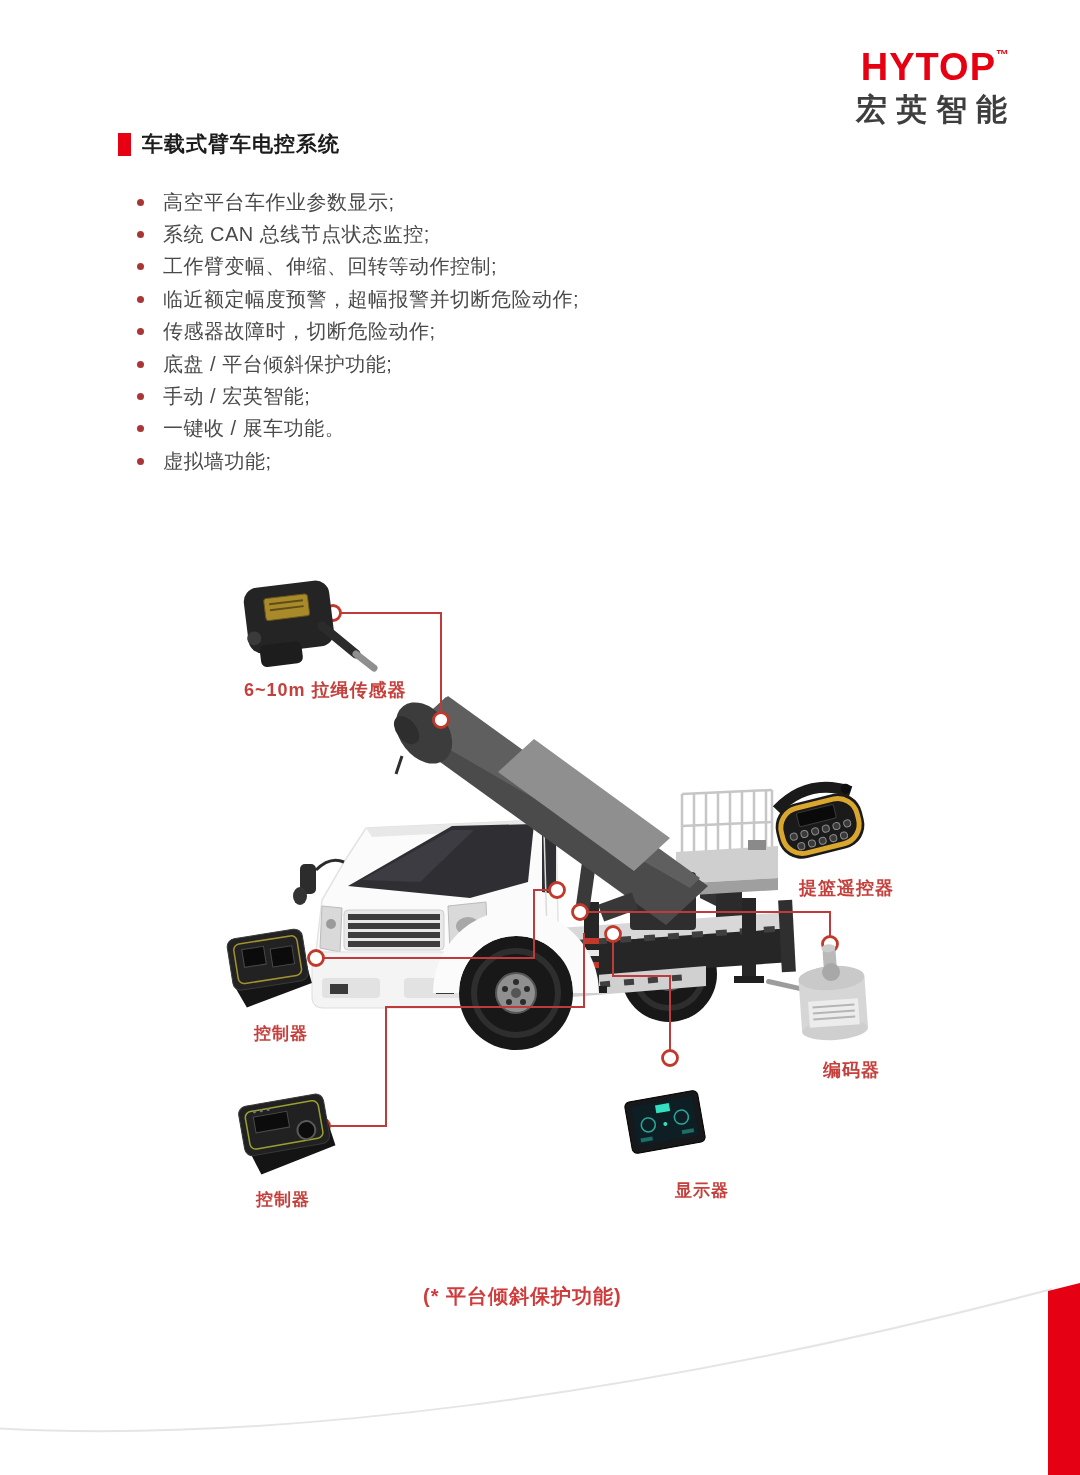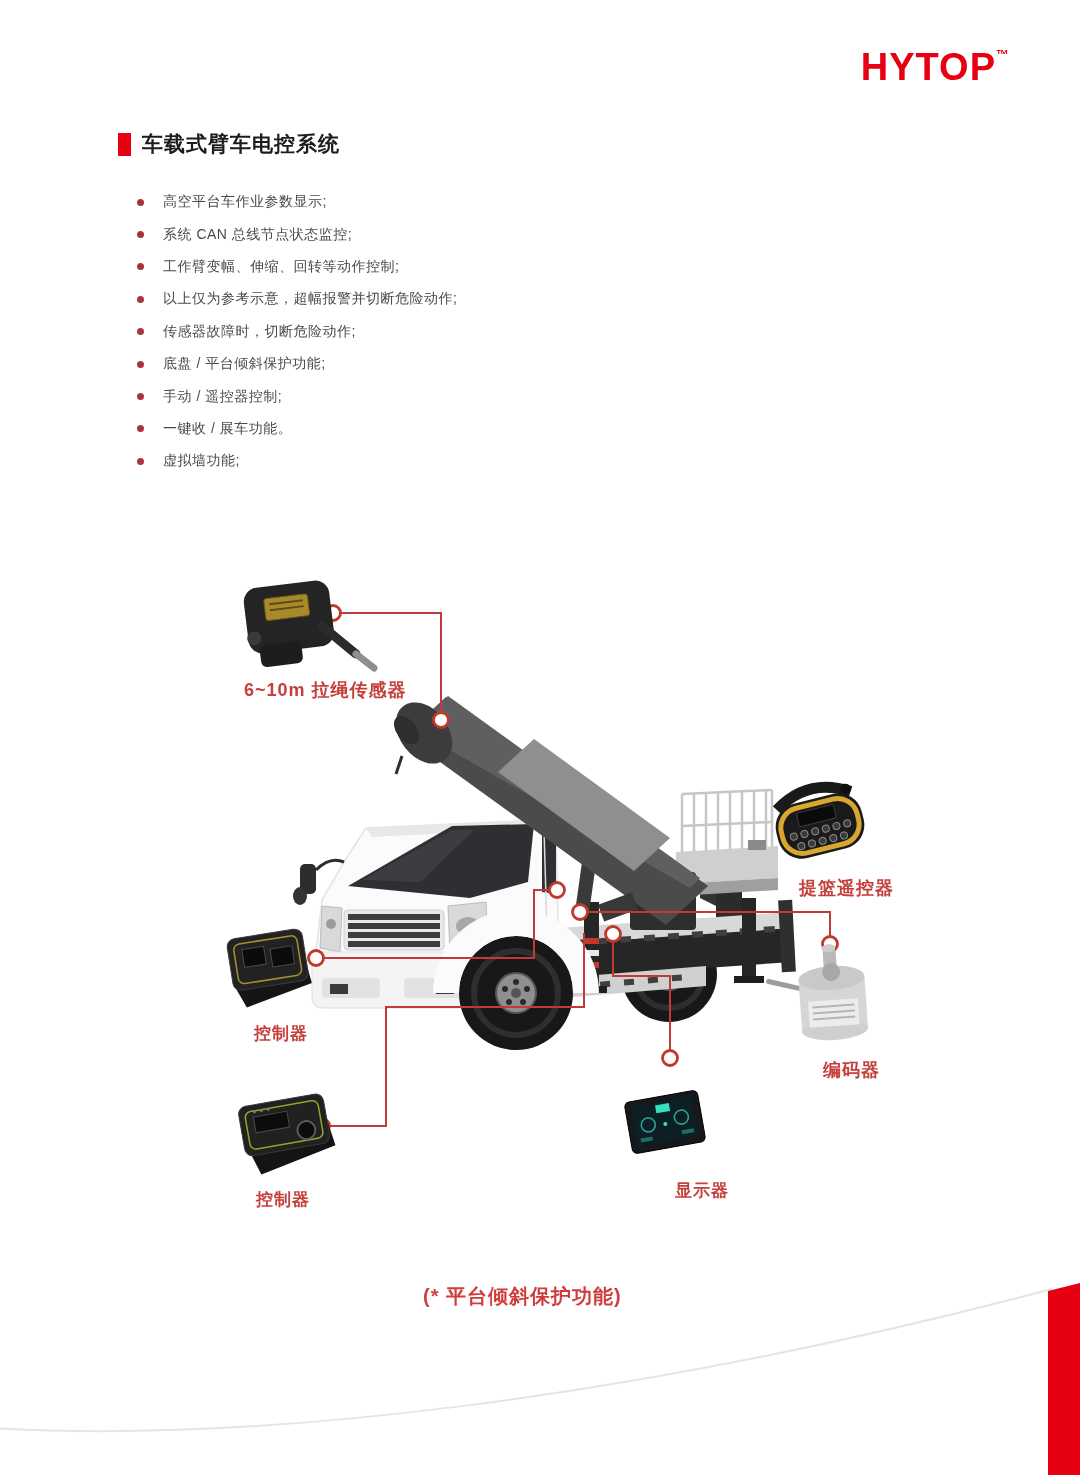--- a/index.html
+++ b/index.html
@@ -17,40 +17,41 @@
   .logo-en sup { font-size:13px; font-weight:700; vertical-align:top; color:#e60012; }
   .logo-cn { font-size:31px; font-weight:700; color:#3e3e3e; letter-spacing:9px; margin-top:3px; margin-right:-6px; }
   
   .section-title { position:absolute; left:118px; top:130px; display:flex; align-items:center; }
   .title-marker { width:13px; height:23px; background:#e60012; margin-right:11px; flex:0 0 auto; }
   .title-text { font-size:21px; font-weight:700; color:#1c1c1c; letter-spacing:1px; }
   
   .features { position:absolute; left:137px; top:186px; list-style:none; }
   .features li { display:flex; align-items:center; height:32.4px; }
   .bullet-dot { width:7px; height:7px; border-radius:50%; background:#a93636; margin-right:19px; flex:0 0 auto; }
-  .feature-text { font-size:14px; color:#4a4a4a; letter-spacing:0.5px; }
+  .feature-text { font-size:20px; color:#4a4a4a; letter-spacing:0.5px; }
   
   .diagram-svg { position:absolute; left:0; top:0; width:1080px; height:1475px; }
   .dev-label { position:absolute; font-size:18px; font-weight:700; color:#c5403c; letter-spacing:1px; white-space:nowrap;margin-left:24px; }
   .lbl-rope      { left:220px; top:678px; }
   .lbl-remote    { left:775px; top:876px; }
   .lbl-encoder   { left:799px; top:1058px;text-align:right; }
   .lbl-ctrl-top  { left:230px; top:1022px; font-size:17px; }
   .lbl-ctrl-bot  { left:232px; top:1188px; font-size:17px; }
   .lbl-display   { left:651px; top:1179px; font-size:17px; }
   
   .footer-note { position:absolute; left:423px; top:1283px; font-size:20px; font-weight:700; color:#d03c3c; letter-spacing:1px; }
 </style>
 </head>
 <body>
 
 <div class="page">
 
   <div class="logo">
     <div class="logo-en"><span>HYTOP</span><sup>™</sup></div>
+    <div class="logo-cn">宏英智能</div>
   </div>
 
   <div class="section-title">
     <span class="title-marker"></span>
     <span class="title-text">车载式臂车电控系统</span>
   </div>
 
   <ul class="features">
     <li>
         <span class="bullet-dot"></span>
@@ -59,33 +60,33 @@
     <li>
         <span class="bullet-dot"></span>
         <span class="feature-text">系统 CAN 总线节点状态监控;</span>
       </li>
     <li>
         <span class="bullet-dot"></span>
         <span class="feature-text">工作臂变幅、伸缩、回转等动作控制;</span>
       </li>
     <li>
         <span class="bullet-dot"></span>
-        <span class="feature-text">以上仅为参考示意，超幅报警并切断危险动作;</span>
+        <span class="feature-text">临近额定幅度预警，超幅报警并切断危险动作;</span>
       </li>
     <li>
         <span class="bullet-dot"></span>
         <span class="feature-text">传感器故障时，切断危险动作;</span>
       </li>
     <li>
         <span class="bullet-dot"></span>
         <span class="feature-text">底盘 / 平台倾斜保护功能;</span>
       </li>
     <li>
         <span class="bullet-dot"></span>
-        <span class="feature-text">手动 / 遥控器控制;</span>
+        <span class="feature-text">手动 / 宏英智能;</span>
       </li>
     <li>
         <span class="bullet-dot"></span>
         <span class="feature-text">一键收 / 展车功能。</span>
       </li>
     <li>
         <span class="bullet-dot"></span>
         <span class="feature-text">虚拟墙功能;</span>
       </li>
   </ul>

